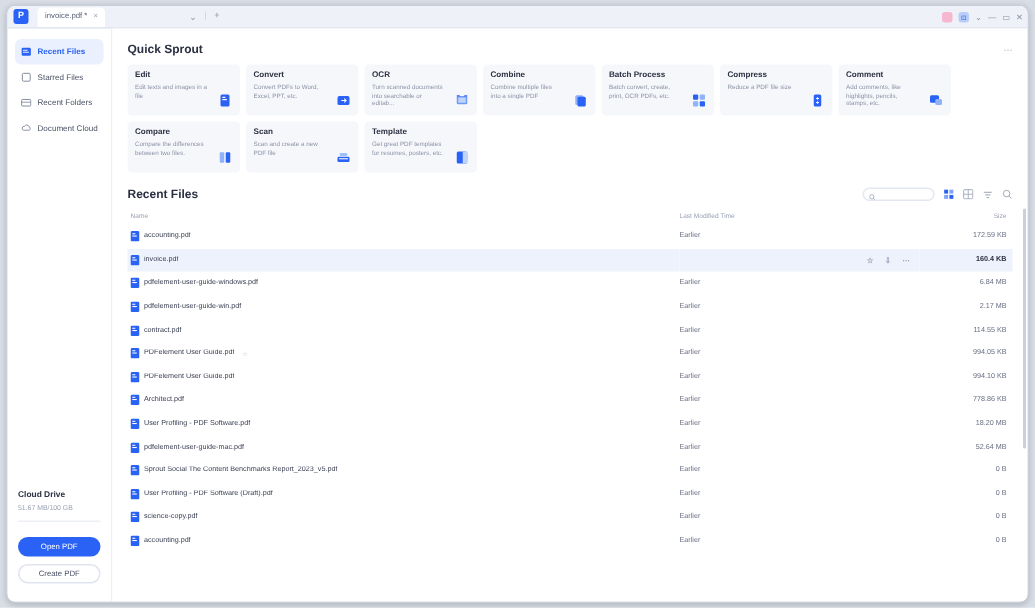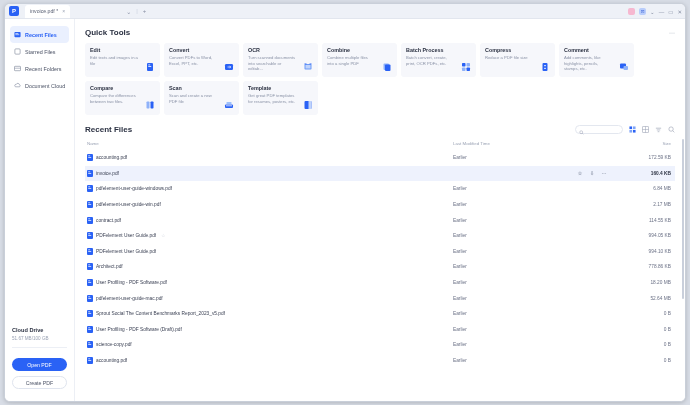--- a/index.html
+++ b/index.html
@@ -211,21 +211,21 @@
       </div>
       <div class="sbtns">
         <div class="btn btn-primary">Open PDF</div>
         <div class="btn btn-ghost">Create PDF</div>
       </div>
     </div>
 
     <div class="main">
       <div class="main-scroll">
 
-        <div class="sec-title">Quick Tools</div>
+        <div class="sec-title">Quick Sprout</div>
         <div class="more-dots">⋯</div>
 
         <div class="tools-grid">
 
           <div class="tool">
             <h5>Edit</h5>
             <p>Edit texts and images in a file</p>
             <span class="tico">
               <svg width="10" height="10" viewBox="0 0 20 20">
                   <rect x="4" y="2" width="12" height="16" rx="2" fill="#2a62f5"></rect>

